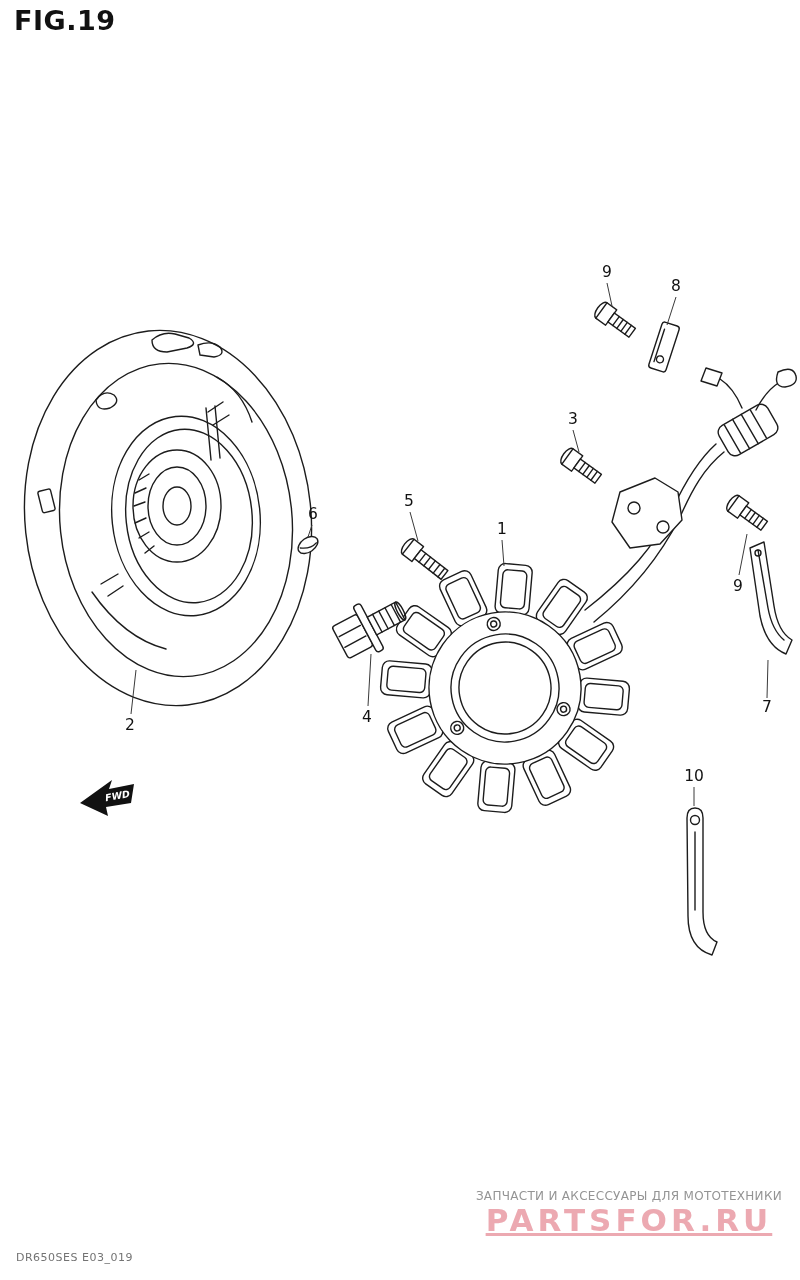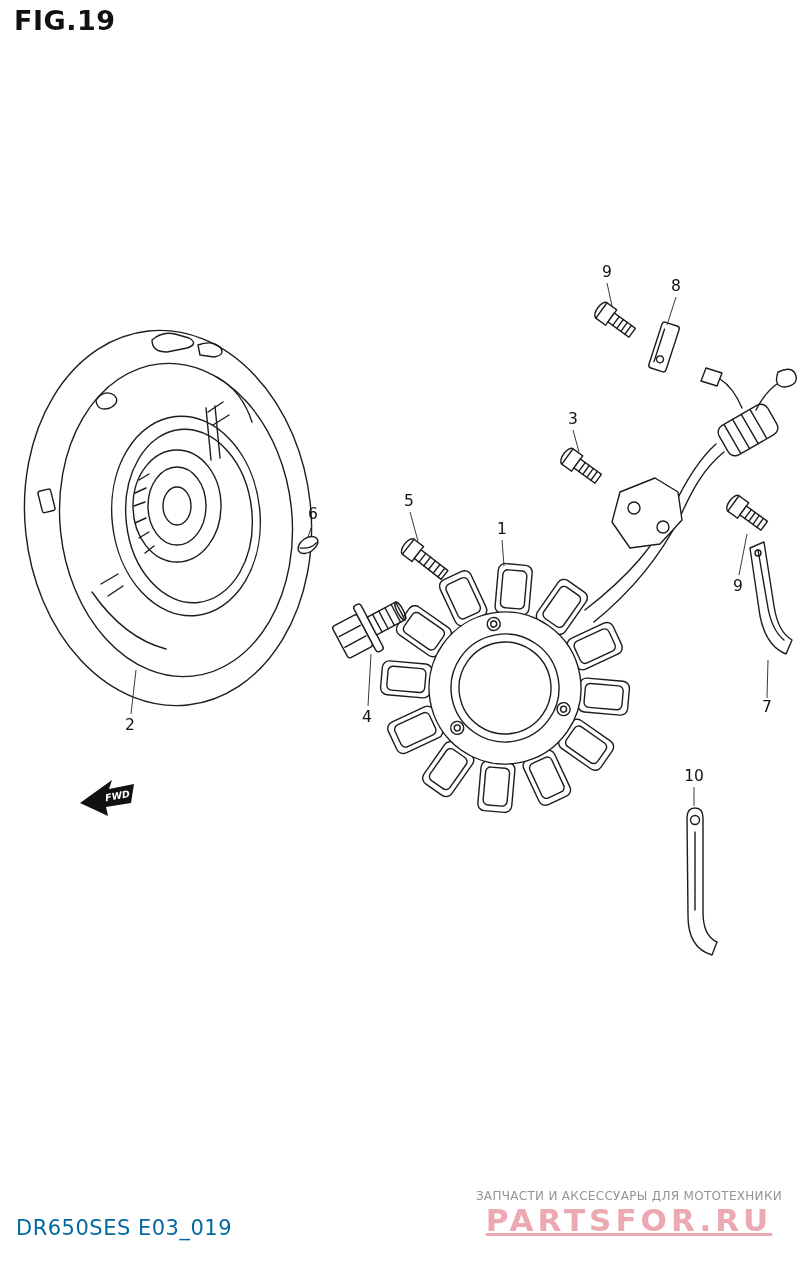--- a/index.html
+++ b/index.html
@@ -6,22 +6,22 @@
   html,body { background:#ffffff; }
   .page {
     position:relative; width:800px; height:1280px; background:#ffffff;
     font-family:"DejaVu Sans", sans-serif; overflow:hidden;border-radius:13px;
   }
   .fig-title {
     position:absolute; left:14px; top:5px;
     font-size:27px; font-weight:bold; color:#111; letter-spacing:.5px;
   }
   .fig-code {
-    position:absolute; left:16px; bottom:40px;
-    font-size:21px; color:#0369a1; letter-spacing:.5px;
+    position:absolute; left:16px; bottom:16px;
+    font-size:11px; color:#737373; letter-spacing:.5px;
   }
   .watermark { position:absolute; right:18px; bottom:44px; text-align:center; }
   .wm-tagline { font-size:12px; color:#949494; letter-spacing:.3px; }
   .wm-brand { font-size:31px; font-weight:bold; color:#eca9b1; letter-spacing:4px; margin-top:2px; line-height:1;text-decoration:underline; }
   svg.diagram { position:absolute; left:0; top:0; }
   .leader { stroke:#3a3a3a; stroke-width:1; }
   text.part-label { font-size:15.5px; fill:#111; font-family:"DejaVu Sans", sans-serif; }
   text.fwd-text { font-size:9.5px; fill:#fff; font-style:italic; font-weight:bold; font-family:"DejaVu Sans", sans-serif; }
 </style>
 </head>

